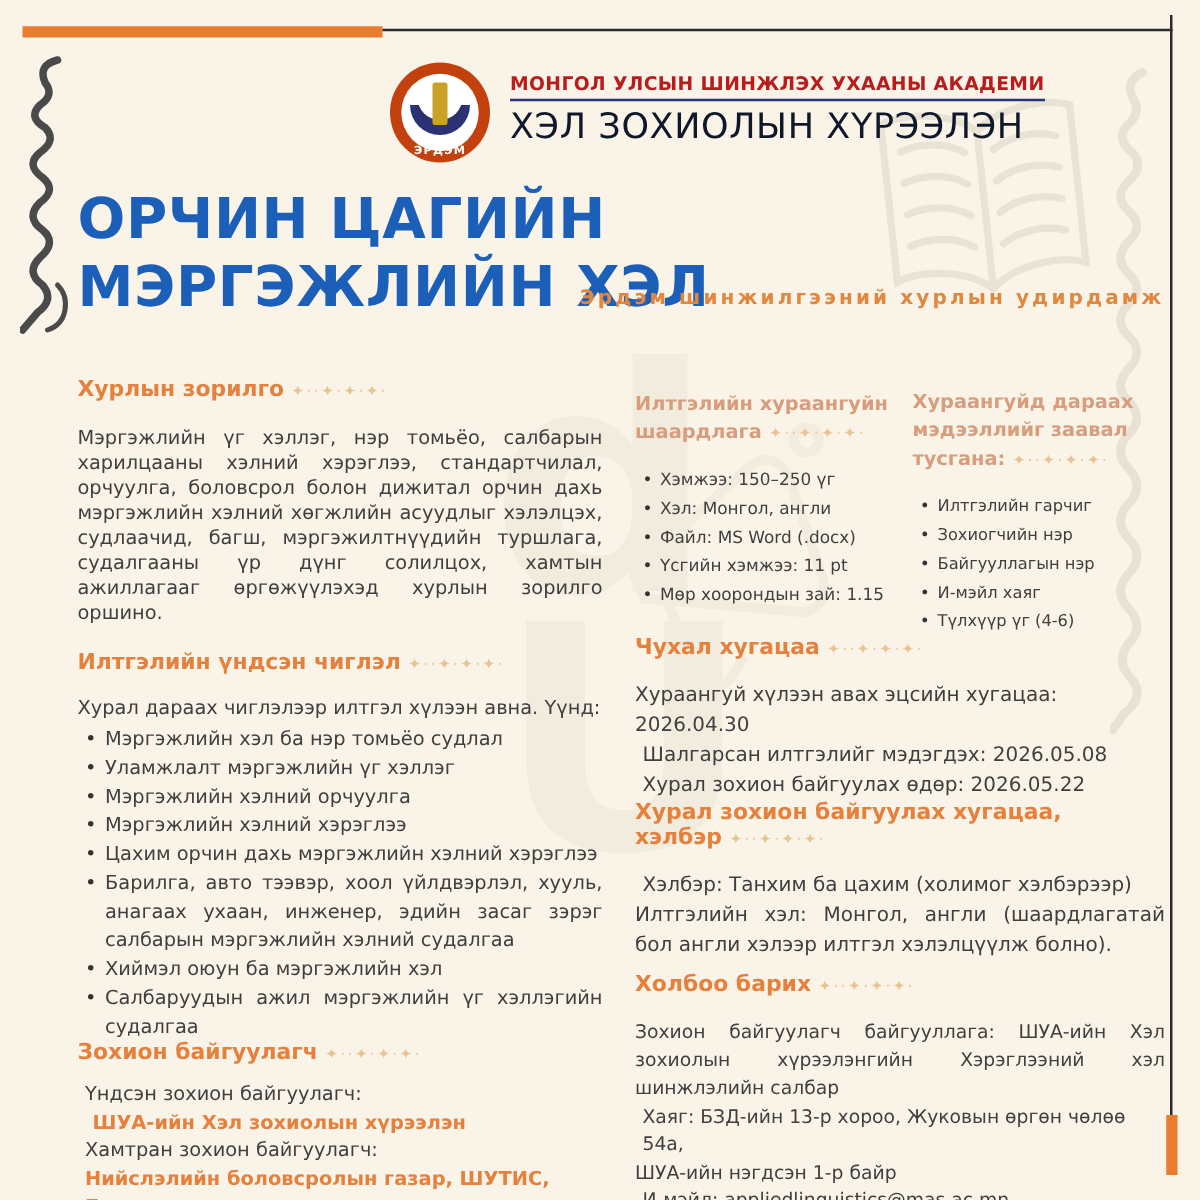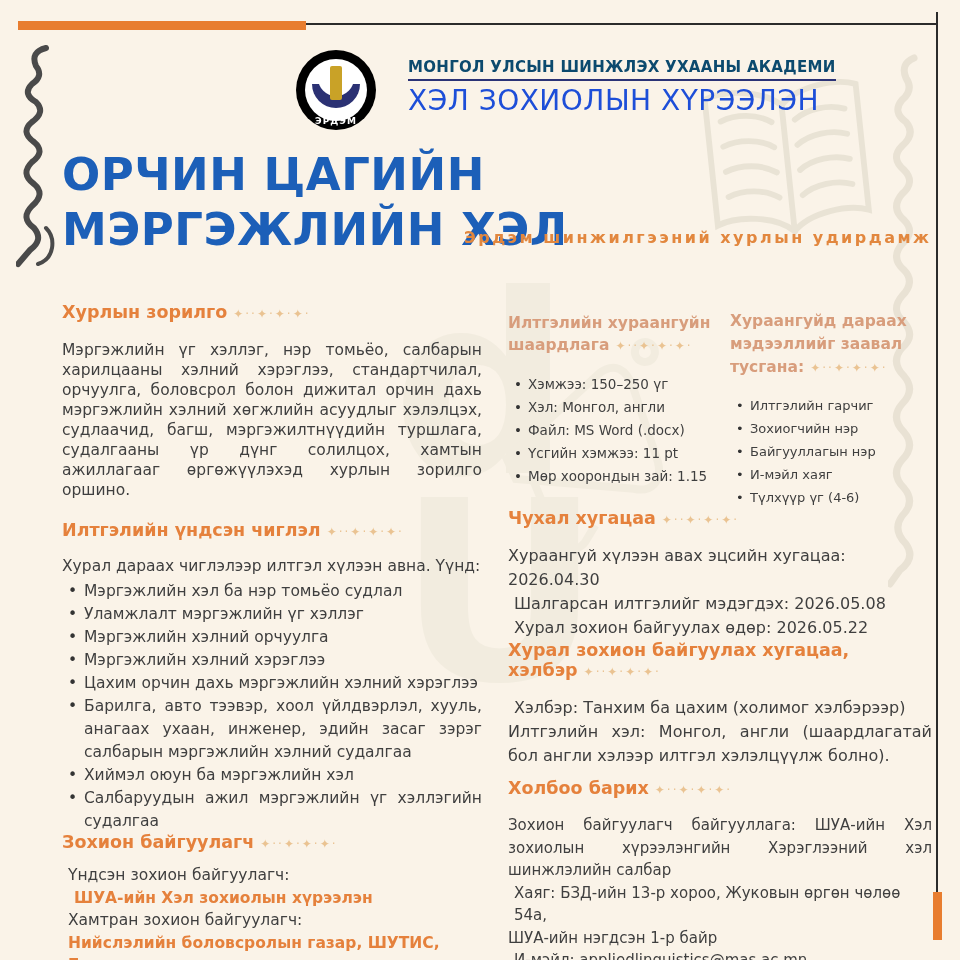--- a/index.html
+++ b/index.html
@@ -12,30 +12,30 @@
   .top-rule{position:absolute;left:306px;top:23px;width:632px;height:2px;background:#2b2b2b;}
   .right-rule{position:absolute;left:936px;top:12px;width:2px;height:880px;background:#2b2b2b;}
   .right-orange-bar{position:absolute;left:933px;top:892px;width:9px;height:48px;background:#e87d2f;}
 
   
   .wm{position:absolute;pointer-events:none;}
   .wm-letter{font-weight:bold;color:#f2ecdf;font-size:250px;line-height:1;}
   .script-svg path{fill:none;stroke-linecap:round;}
 
   
-  .emblem{position:absolute;left:296px;top:50px;width:80px;height:80px;border-radius:50%;
-    background:#000000;}
+  .emblem{position:absolute;left:312px;top:50px;width:80px;height:80px;border-radius:50%;
+    background:#c2410c;}
   .emblem .inner{position:absolute;left:9px;top:9px;width:62px;height:62px;border-radius:50%;background:#ffffff;}
   .emblem .soyombo{position:absolute;left:34px;top:16px;width:12px;height:34px;background:#c9a227;border-radius:2px;}
   .emblem .crescent{position:absolute;left:16px;top:34px;width:48px;height:24px;border-radius:0 0 48px 48px;background:#2b3173;}
   .emblem .crescent-in{position:absolute;left:22px;top:28px;width:36px;height:18px;border-radius:0 0 36px 36px;background:#ffffff;}
   .emblem .emblem-label{position:absolute;left:0;right:0;bottom:4px;text-align:center;color:#fff;font-size:9px;font-weight:bold;letter-spacing:1px;}
   .org-block{position:absolute;left:408px;top:58px;}
-  .org-line1{font-size:15px;font-weight:bold;color:#0c4a6e;border-bottom:2px solid #2b3376;padding-bottom:3px;letter-spacing:.3px;}
-  .org-line2{font-size:28px;color:#1d4ed8;margin-top:3px;letter-spacing:.5px;}
+  .org-line1{font-size:15px;font-weight:bold;color:#b91c1c;border-bottom:2px solid #2b3376;padding-bottom:3px;letter-spacing:.3px;}
+  .org-line2{font-size:28px;color:#0f172a;margin-top:3px;letter-spacing:.5px;}
 
   
   .title{position:absolute;left:62px;top:148px;font-size:45px;font-weight:bold;color:#1c5fb8;line-height:1.22;letter-spacing:.5px;}
   .subtitle{position:absolute;left:464px;top:228px;font-size:16px;font-weight:bold;color:#e2873e;letter-spacing:2.5px;}
 
   
   .h-section{font-size:17.5px;font-weight:bold;color:#e5813c;}
   .h-soft{color:#d89d7c;}
   .sparkle{font-size:12px;font-weight:normal;color:#eac392;letter-spacing:2px;margin-left:6px;}
   .body-txt{font-size:15.5px;line-height:20px;color:#3f3f3f;}

